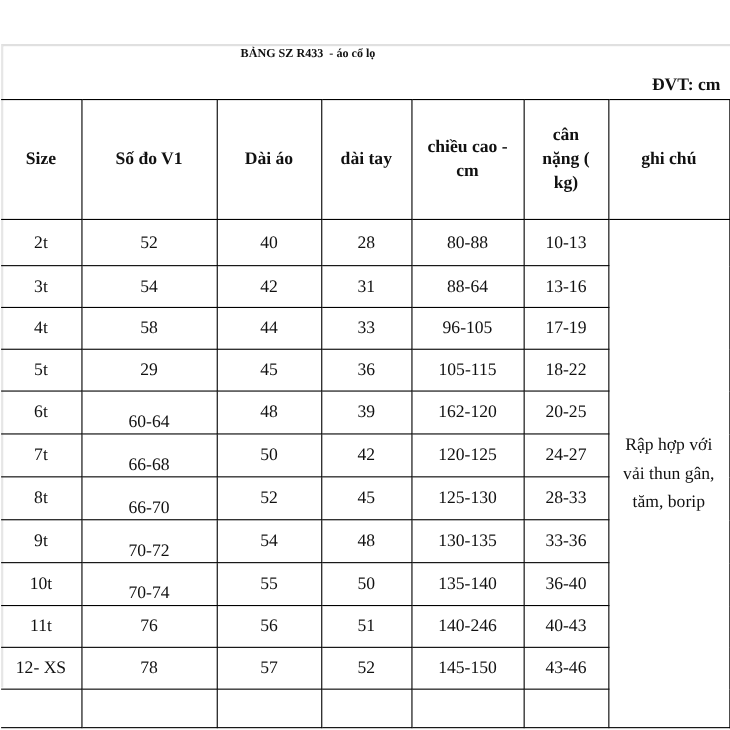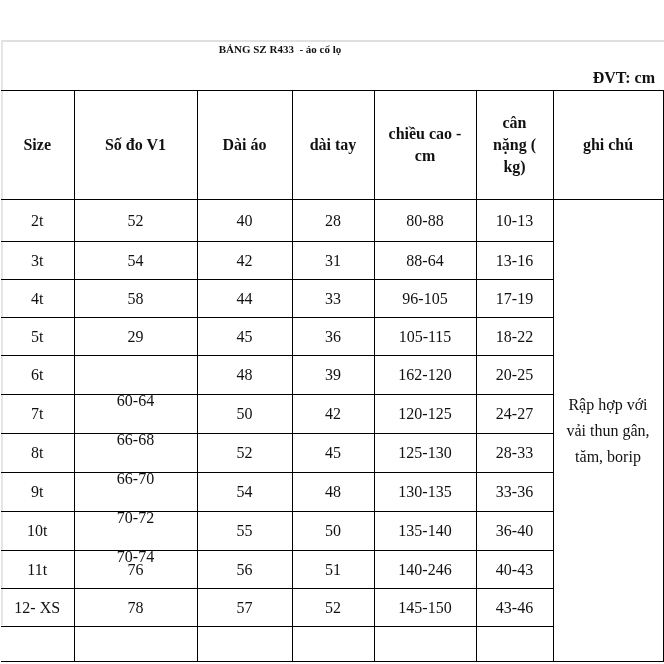--- a/index.html
+++ b/index.html
@@ -12,21 +12,21 @@
   .title .sub { font-weight: bold; }
   .unit { position: absolute; right: 9px; top: 69px; font-size: 16px; font-weight: bold; }
   table { position: absolute; left: 1px; top: 90px; border-collapse: collapse;
           table-layout: fixed; font-size: 16px; }
   td, th { border: 1.5px solid #000; text-align: center; padding: 0; }
   th { font-weight: bold; font-size: 16px; line-height: 22px; height: 76px; }
   td { height: 37px; }
   tr.first td { height: 41px; }
   tr.empty td { height: 34px; }
   td.low { vertical-align: bottom; padding-bottom: 1px; }
-  td.low span { position: relative; top: 17px; }
+  td.low span { position: relative; top: 0; }
   td.note { vertical-align: middle; line-height: 26px; font-size: 16px; padding: 0 4px; text-align: center; }
   table td:first-child, table th:first-child { border-left: none; }
 </style>
 </head>
 <body>
 
 <div class="sheet"></div>
 
 <div class="title">
   <span>BẢNG SZ R433</span>&nbsp;&nbsp;<span class="sub">- áo cổ lọ</span>

